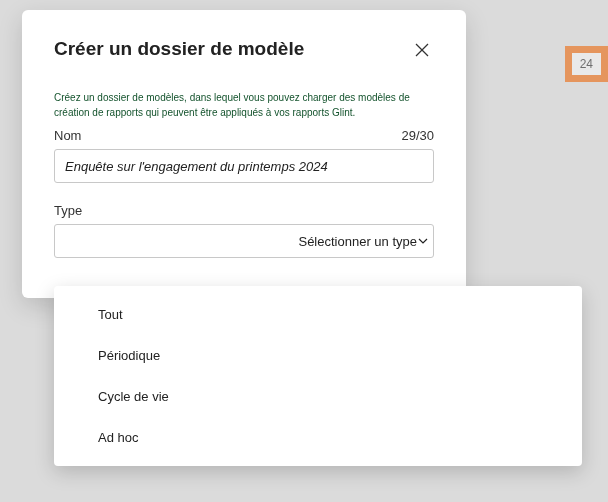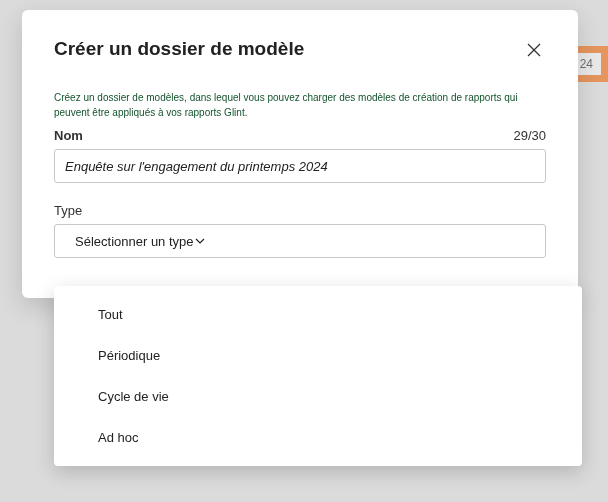--- a/index.html
+++ b/index.html
@@ -6,21 +6,21 @@
   html, body { width: 608px; height: 502px; font-family: "Segoe UI", Arial, sans-serif; }
   body { background: #e8e8e8; position: relative; overflow: hidden; }
   .bg-strip {
     position: absolute; top: 46px; right: 0; background: #fff;
     border: 7px solid #f97316; padding: 4px 8px; font-size: 12px; color: #333;
   }
   .backdrop {
     position: absolute; inset: 0; background: rgba(200,200,200,0.4);
   }
   .modal {
-    position: absolute; left: 22px; top: 10px; width: 556px;
+    position: absolute; left: 22px; top: 10px; width: 444px;
     background: #fff; border-radius: 6px;
     box-shadow: 0 8px 24px rgba(0,0,0,0.15);
     padding: 28px 32px 40px 32px;
   }
   .modal-header {
     display: flex; justify-content: space-between; align-items: flex-start;
     margin-bottom: 28px;
   }
   .modal-title {
     font-size: 19px; font-weight: 600; color: #222;
@@ -30,33 +30,33 @@
     cursor: pointer; color: #333; background: none; border: none;
   }
   .close-btn svg { width: 14px; height: 14px; }
   .modal-desc {
     font-size: 10px; color: #14532d; line-height: 1.5; margin-bottom: 8px;
   }
   .field-row {
     display: flex; justify-content: space-between; align-items: baseline;
     margin-bottom: 6px;
   }
-  .field-label { font-size: 13px; color: #333; font-weight: bold; }
+  .field-label { font-size: 13px; color: #333; }
   .char-count { font-size: 13px; color: #333; }
   .text-input {
     width: 100%; height: 34px; border: 1px solid #c8c8c8; border-radius: 3px;
     padding: 0 10px; font-size: 13px; color: #222; font-family: inherit;
     margin-bottom: 20px;
     font-style: italic;
   }
   .type-label { font-size: 13px; color: #333; margin-bottom: 6px; display: block; }
   .select-box {
     width: 100%; height: 34px; border: 1px solid #c8c8c8; border-radius: 3px;
-    padding: 0 20px; font-size: 13px; color: #222;
-    display: flex; align-items: center; justify-content: flex-start;
+    padding: 0 4px; font-size: 13px; color: #222;
+    display: flex; align-items: center; justify-content: flex-end;
     cursor: pointer; background: #fff;
   }
   .select-box svg { width: 12px; height: 12px; }
   .dropdown {
     position: absolute; left: 54px; top: 286px; width: 528px;
     background: #fff; border-radius: 4px;
     box-shadow: 0 6px 20px rgba(0,0,0,0.18);
     padding: 8px 0;
   }
   .dropdown-item {

